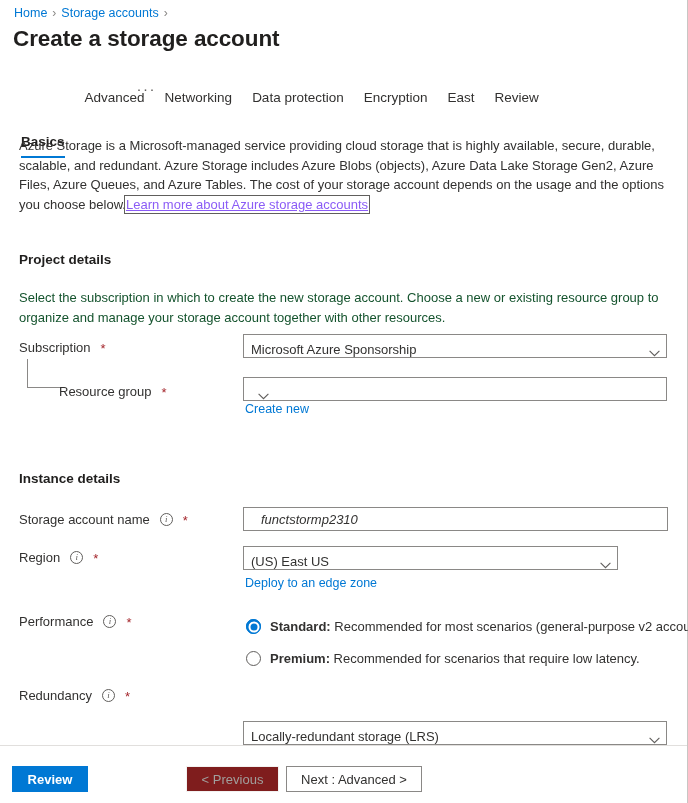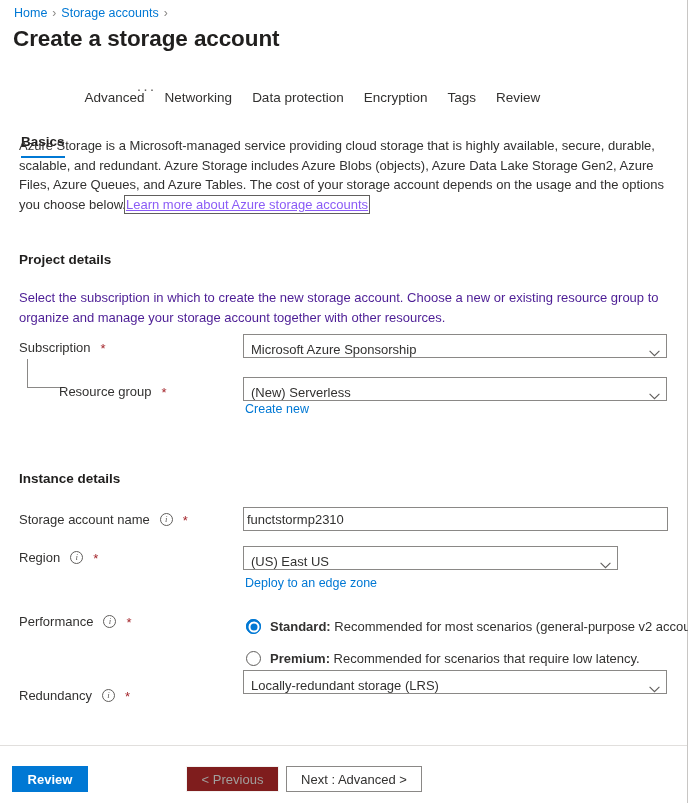--- a/index.html
+++ b/index.html
@@ -129,21 +129,21 @@
     font-size: 13.5px;
     font-weight: 700;
     color: #201f1e;
   }
   .section-desc {
     position: absolute;
     left: 19px;
     width: 652px;
     font-size: 13px;
     line-height: 19.5px;
-    color: #4c1d95;
+    color: #14532d;
   }
 
   
   .field-label {
     position: absolute;
     font-size: 13px;
     color: #323130;
     display: flex;
     align-items: center;
     gap: 10px;
@@ -196,24 +196,25 @@
   .chevron {
     width: 24px;
     display: flex;
     align-items: center;
     justify-content: center;
     color: #605e5c;
     flex-shrink: 0;
   }
   .chevron svg { display: block; }
   input.control {
-    padding: 0 3px;
+    padding: 0 17px;
     font-family: "Liberation Sans", sans-serif;
     outline: none;
     cursor: text;
+    font-style: italic;
   }
 
   .sublink {
     position: absolute;
     left: 245px;
     font-size: 12.5px;
     color: #0078d4;
     cursor: pointer;
   }
 
@@ -342,21 +343,21 @@
     <div class="page-title">Create a storage account</div>
     <div class="ellipsis-btn">···</div>
   </div>
 
   <div class="tabs">
     <div class="tab active">Basics</div>
     <div class="tab">Advanced</div>
     <div class="tab">Networking</div>
     <div class="tab">Data protection</div>
     <div class="tab">Encryption</div>
-    <div class="tab">Tags</div>
+    <div class="tab">East</div>
     <div class="tab">Review</div>
   </div>
 
   <div class="intro">
     <span>Azure Storage is a Microsoft-managed service providing cloud storage that is highly available, secure, durable, scalable, and redundant. Azure Storage includes Azure Blobs (objects), Azure Data Lake Storage Gen2, Azure Files, Azure Queues, and Azure Tables. The cost of your storage account depends on the usage and the options you choose below.</span><span class="intro-link">Learn more about Azure storage accounts</span>
   </div>
 
   <div class="section-heading" style="top:252px">Project details</div>
   <div class="section-desc" style="top:288px">Select the subscription in which to create the new storage account. Choose a new or existing resource group to organize and manage your storage account together with other resources.</div>
 
@@ -373,21 +374,20 @@
     </span>
   </div>
 
   <div class="tree-connector"></div>
 
   <div class="field-label" style="left:59px; top:384px">
     <span>Resource group</span>
     <span class="req">*</span>
   </div>
   <div class="control" style="top:377px; width:424px">
-    <span class="val">(New) Serverless</span>
     <span class="chevron">
       <svg width="11" height="7" viewBox="0 0 11 7">
           <path d="M0.6 0.8 L5.5 5.7 L10.4 0.8" fill="none" stroke="currentColor" stroke-width="1.1"></path>
         </svg>
     </span>
   </div>
   <div class="sublink" style="top:402px">Create new</div>
 
   <div class="section-heading" style="top:471px">Instance details</div>
 
@@ -431,21 +431,21 @@
     <span class="radio-text">
       <b>Premium:</b><span> Recommended for scenarios that require low latency.</span>
     </span>
   </label>
 
   <div class="field-label" style="left:19px; top:688px">
     <span>Redundancy</span>
     <span class="info-icon">i</span>
     <span class="req">*</span>
   </div>
-  <div class="control" style="top:670px; width:424px">
+  <div class="control" style="top:721px; width:424px">
     <span class="val">Locally-redundant storage (LRS)</span>
     <span class="chevron">
       <svg width="11" height="7" viewBox="0 0 11 7">
           <path d="M0.6 0.8 L5.5 5.7 L10.4 0.8" fill="none" stroke="currentColor" stroke-width="1.1"></path>
         </svg>
     </span>
   </div>
 
   <div class="footer-sep"></div>
   <div class="footer">

